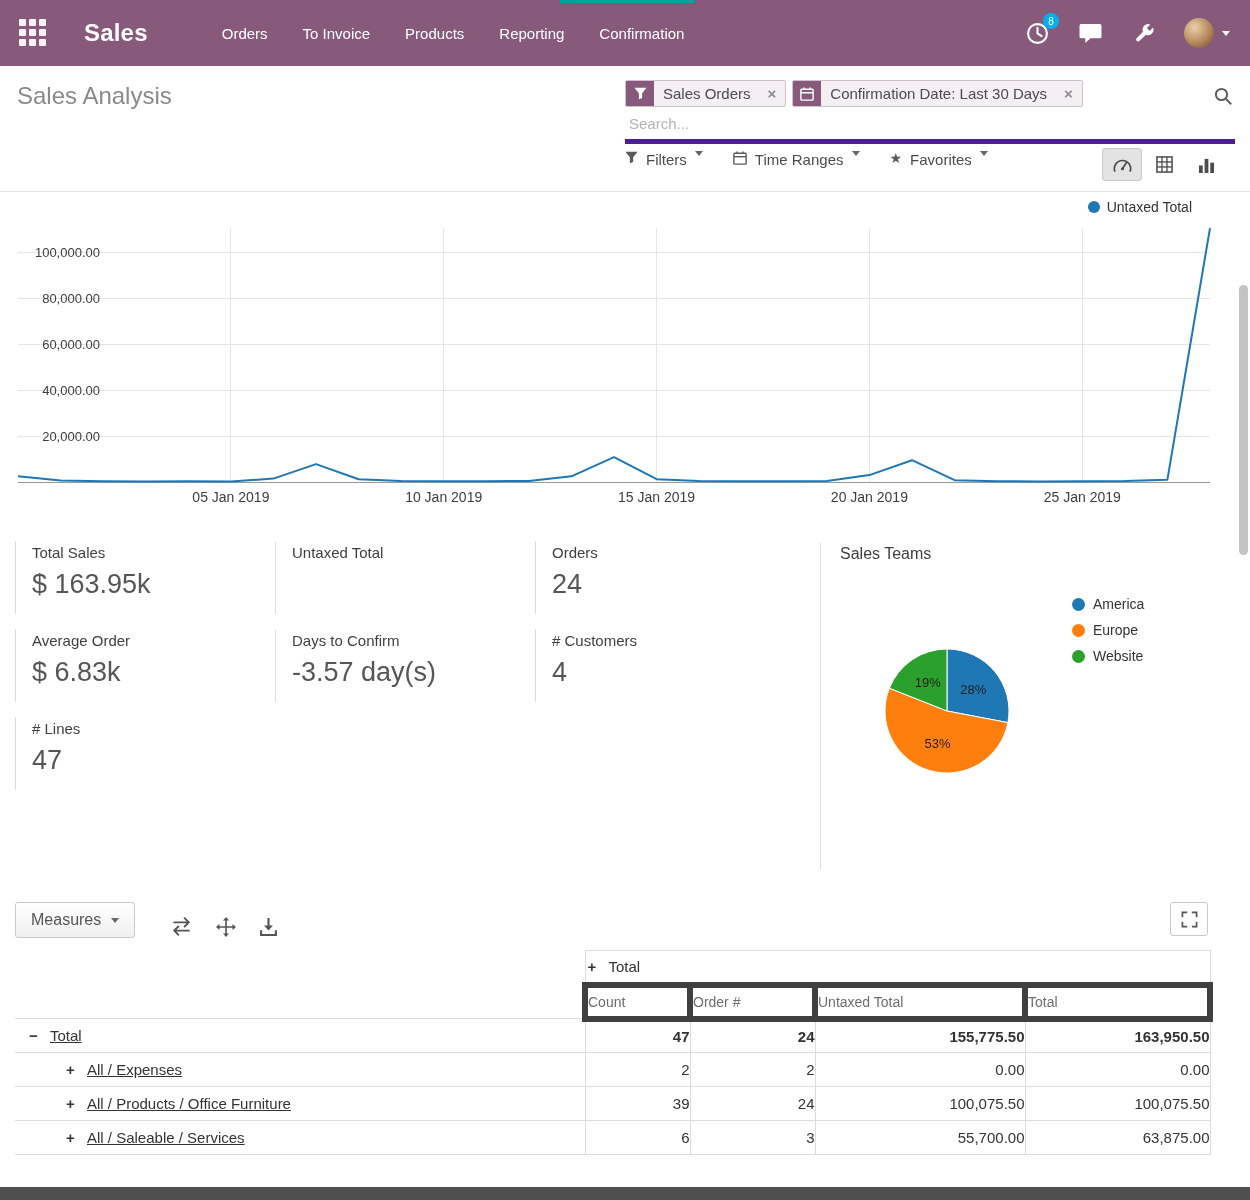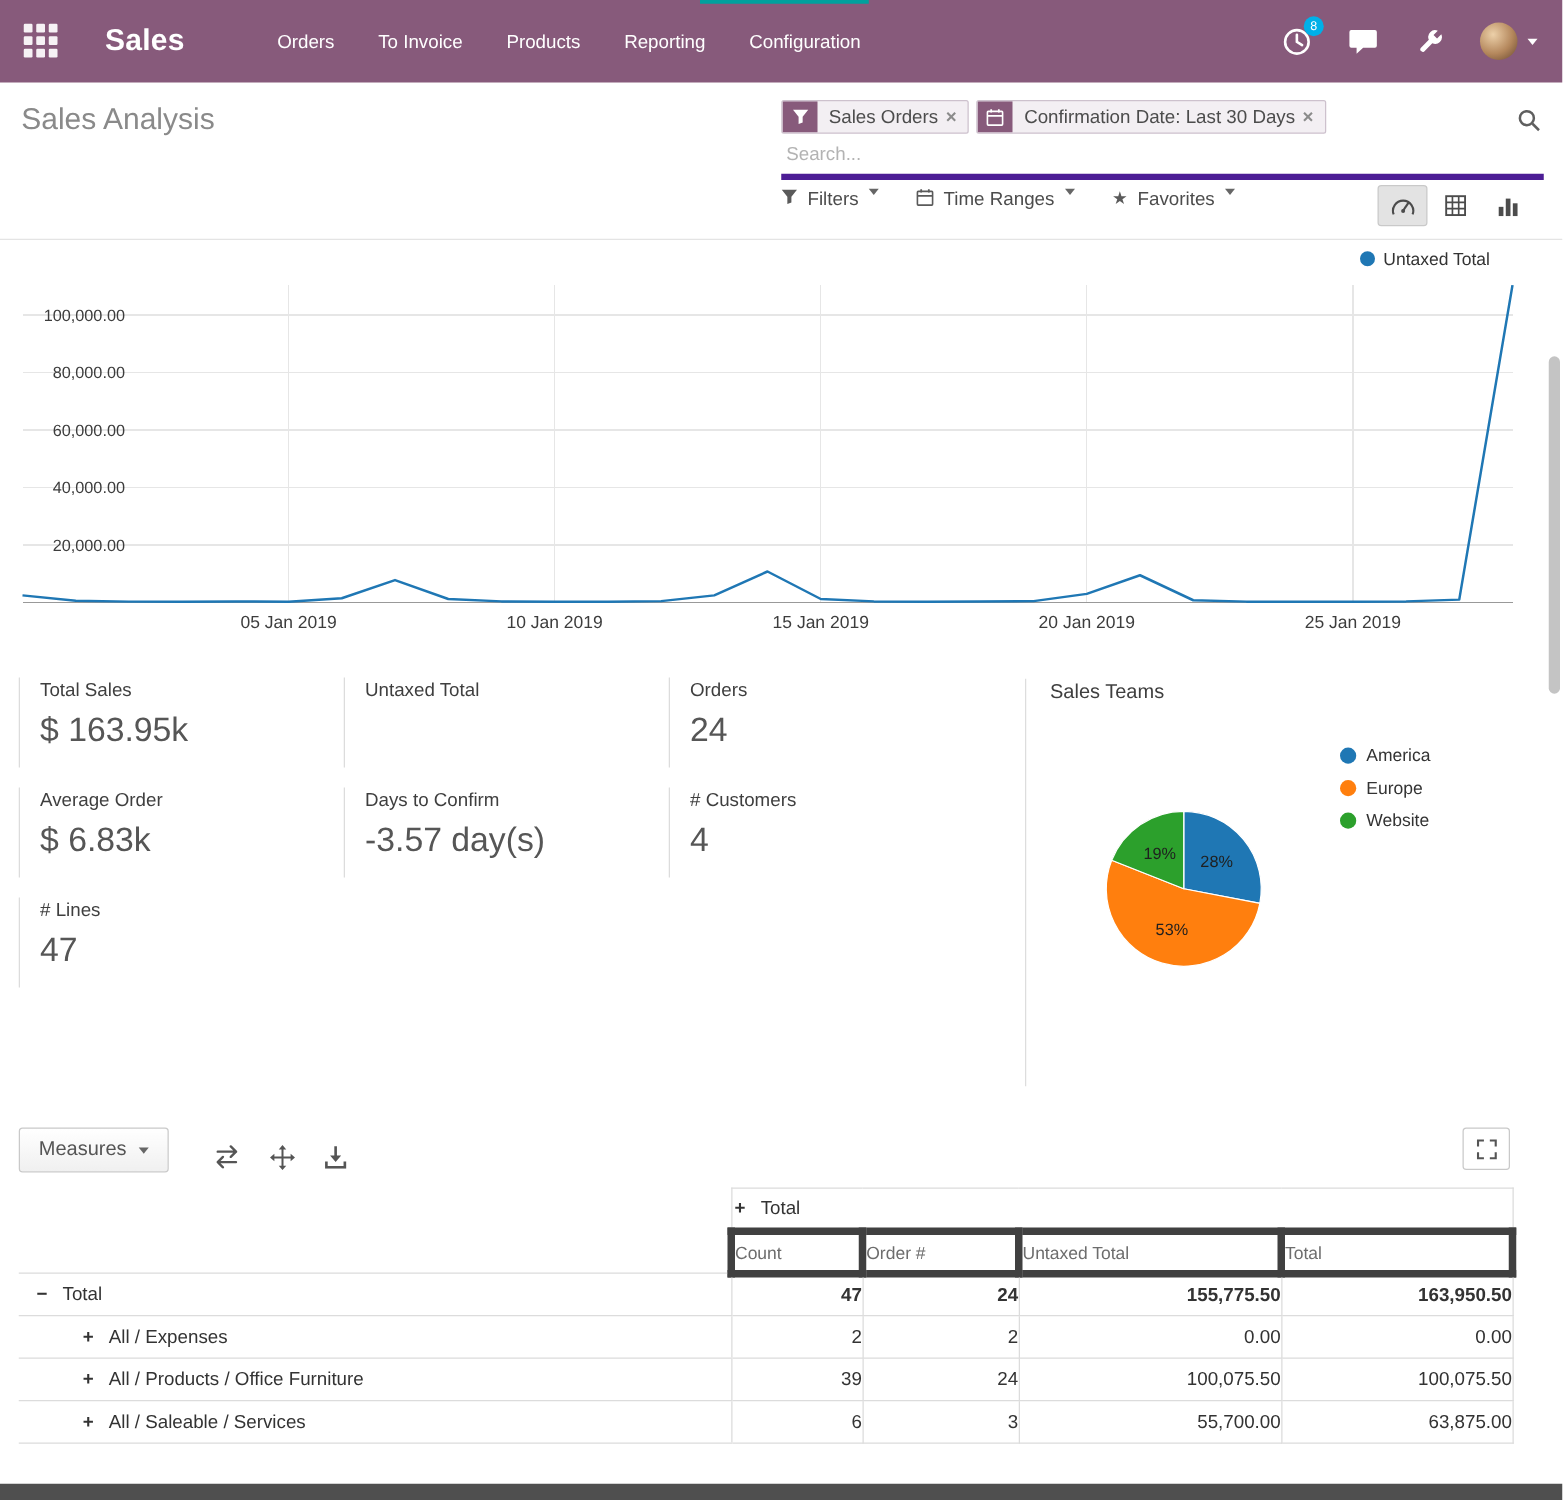--- a/index.html
+++ b/index.html
@@ -29,21 +29,21 @@
     border-top:5px solid #666; display:inline-block; }
   .caret.white { border-top-color:#fff; }
   
   .control-panel { position:absolute; top:66px; left:0; right:0; height:126px; background:#fff;
     border-bottom:1px solid #e4e4e4; z-index:3; }
   .page-title { position:absolute; left:17px; top:16px; font-size:24px; color:#8a8a8a; }
   .searchview { position:absolute; left:625px; top:14px; width:610px; }
   .facets { display:flex; gap:6px; }
   .facet { display:flex; align-items:stretch; border:1px solid #cdc1cd; border-radius:2px; overflow:hidden; height:27px; background:#f3eff3; }
   .facet-icon { width:28px; background:#875A7B; color:#fff; display:flex; align-items:center; justify-content:center; }
-  .facet-label { padding:0 9px; display:flex; align-items:center; font-size:15px; color:#4c4c4c; gap:6px; }
+  .facet-label { padding:0 9px; display:flex; align-items:center; font-size:15px; color:#4c4c4c; gap:17px; }
   .facet-x { color:#8b8b8b; cursor:pointer; font-size:15px; font-weight:bold; line-height:1; }
   .search-input-row { margin-top:4px; border-bottom:5px solid #4c1d95; padding:3px 0 6px 2px; }
   input.search { border:none; outline:none; font-size:15px; color:#555; width:420px; background:transparent; }
   input.search::placeholder { color:#b3b3b3; }
   .search-mag { position:absolute; right:2px; top:6px; color:#5f5f5f; cursor:pointer; }
   .filter-row { position:absolute; left:625px; top:85px; display:flex; align-items:center; gap:30px;
     font-size:15px; color:#4c4c4c; }
   .filter-btn { display:flex; align-items:flex-start; gap:8px; cursor:pointer; }
   .fb-icon { display:flex; align-items:center; color:#5a5a5a; }
   .view-switcher { position:absolute; right:24px; top:82px; display:flex; gap:2px; }
@@ -87,21 +87,21 @@
     border-radius:3px; display:flex; align-items:center; justify-content:center; cursor:pointer; color:#555; background:#fff; }
   
   .pivot-table-wrap { position:absolute; top:950px; left:15px; width:1195px; }
   table.pivot { border-collapse:collapse; width:100%; table-layout:fixed; font-size:15px; color:#333; }
   table.pivot td, table.pivot th { height:34px; padding:0; }
   td.corner { border:none; }
   td.group-h { border:1px solid #dcdcdc; padding-left:9px;margin-top:20px; }
   th.measure-h { border:6px solid #404040; color:#6d6d6d; font-weight:normal; font-size:14px; text-align:left; cursor:pointer; }
   td.mval { border:1px solid #dcdcdc; text-align:right; padding-right:10px; }
   tr.total-row td.mval { font-weight:bold; }
-  td.rlabel { border-top:1px solid #dcdcdc; border-bottom:1px solid #dcdcdc; }
+  td.rlabel { border-top:1px solid #dcdcdc; border-bottom:1px solid #dcdcdc;text-decoration:underline; }
   .expander { font-weight:bold; margin-right:10px; cursor:pointer; display:inline-block; width:13px; text-align:center; color:#333; }
   
   .scroll-thumb { position:absolute; right:2px; top:285px; width:9px; height:270px; background:#c4c4c4; border-radius:5px; cursor:pointer; }
   .bottom-bar { position:absolute; bottom:0; left:0; width:100%; height:13px; background:#4f4f4f; }
 </style>
 </head>
 <body>
 
 <div class="loading-strip"></div>
 
@@ -116,21 +116,21 @@
       <span></span>
       <span></span>
       <span></span>
   </div>
   <div class="brand">Sales</div>
   <div class="nav-menu">
       <div class="nav-item">Orders</div>
       <div class="nav-item">To Invoice</div>
       <div class="nav-item">Products</div>
       <div class="nav-item">Reporting</div>
-      <div class="nav-item">Configuration</div>
+      <div class="nav-item">Confirmation</div>
     </div>
   <div class="systray">
     <div class="sys-icon">
       <svg width="23" height="23" viewBox="0 0 22 22">
           <circle cx="11" cy="11" r="9" fill="none" stroke="#fff" stroke-width="2"></circle>
           <path d="M11 5.5V11l4 2.5" fill="none" stroke="#fff" stroke-width="2" stroke-linecap="round"></path>
         </svg>
       <span class="badge">8</span>
     </div>
     <div class="sys-icon">

